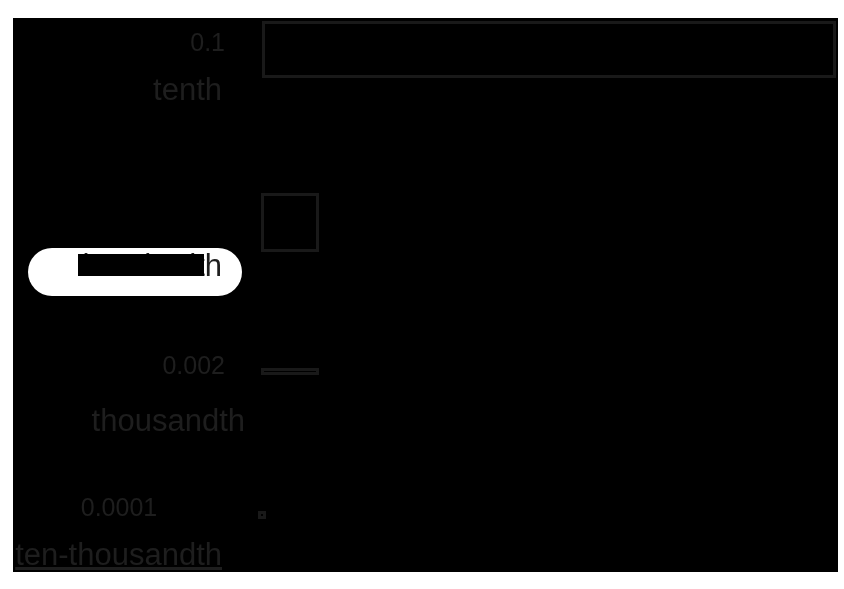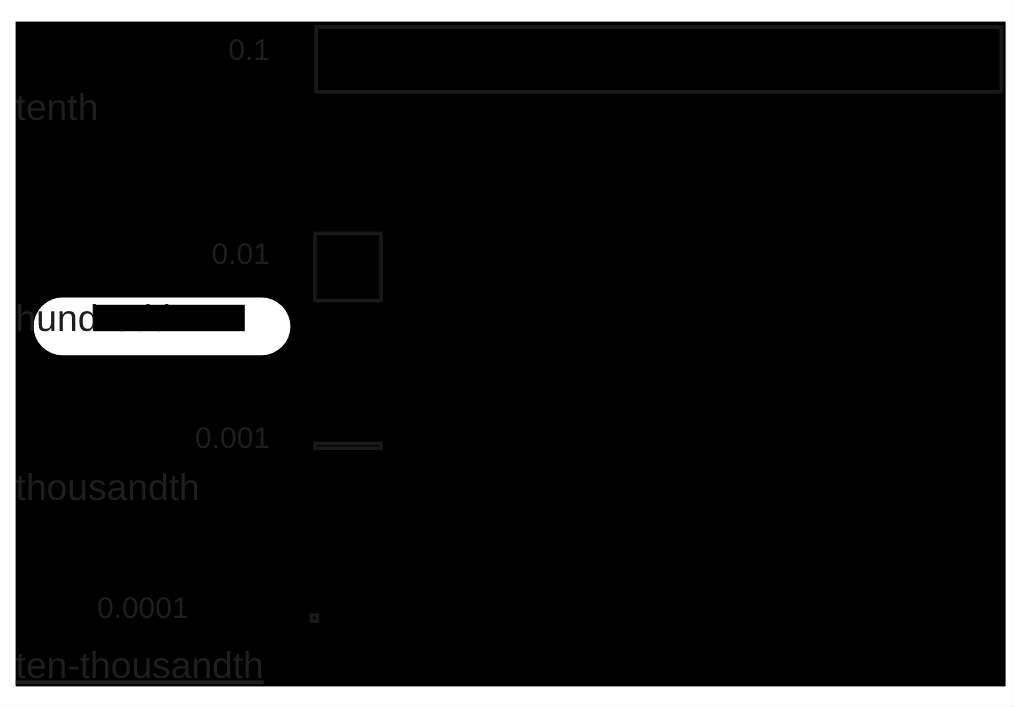--- a/index.html
+++ b/index.html
@@ -27,27 +27,28 @@
     color: #1e1e1e;
     white-space: nowrap;
   }
   .num.n1 { top: 12px; }
   .num.n2 { top: 182px; }
   .num.n3 { top: 335px; }
   .num.n4 { top: 477px; text-align: center; }
   
   .lbl {
     position: absolute; left: 0; width: 209px;
+    text-align: right;
     font-size: 31px; line-height: 1;
     color: #1e1e1e;
     white-space: nowrap;
   }
   .lbl.l1 { top: 56px; }
   .lbl.l2 { top: 232px; z-index: 2; }
-  .lbl.l3 { top: 373px; }
+  .lbl.l3 { top: 387px; padding-left: 23px; }
   .lbl.l4 { top: 521px; text-decoration: underline; }
   
   .shape {
     position: absolute;
     border: 3px solid #191919;
     background: transparent;
   }
   .shape.bar    { left: 249px; top: 3px;   width: 568px; height: 51px; }
   .shape.square { left: 248px; top: 175px; width: 52px;  height: 53px; }
   .shape.line   { left: 248px; top: 350px; width: 52px;  height: 1px;  }
@@ -71,27 +72,26 @@
 </head>
 <body>
 
 <div class="page">
   <div class="canvas">
 
     <div class="num n1">0.1</div>
     <div class="lbl l1">tenth</div>
     <div class="shape bar"></div>
 
-    <div class="num n2">0.01</div>
     <div class="pill"></div>
     <div class="lbl l2">hundredth</div>
     <div class="redaction"></div>
     <div class="shape square"></div>
 
-    <div class="num n3">0.001</div>
+    <div class="num n3">0.002</div>
     <div class="lbl l3">thousandth</div>
     <div class="shape line"></div>
 
     <div class="num n4">0.0001</div>
     <div class="lbl l4">ten-thousandth</div>
     <div class="shape dot"></div>
 
   </div>
 </div>
 

